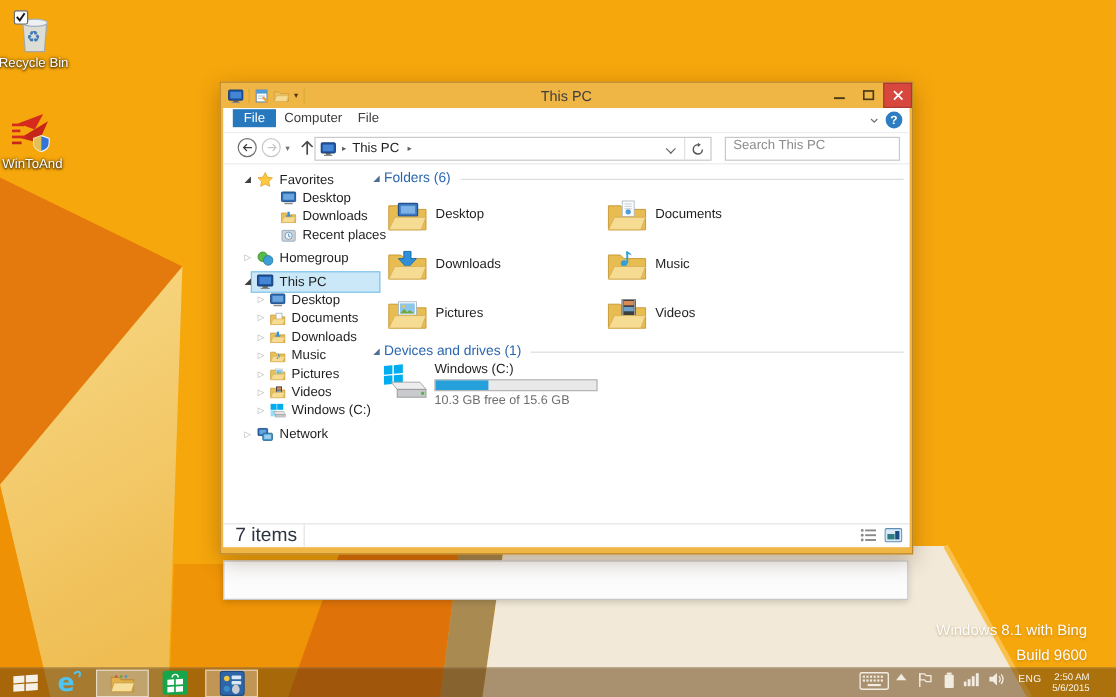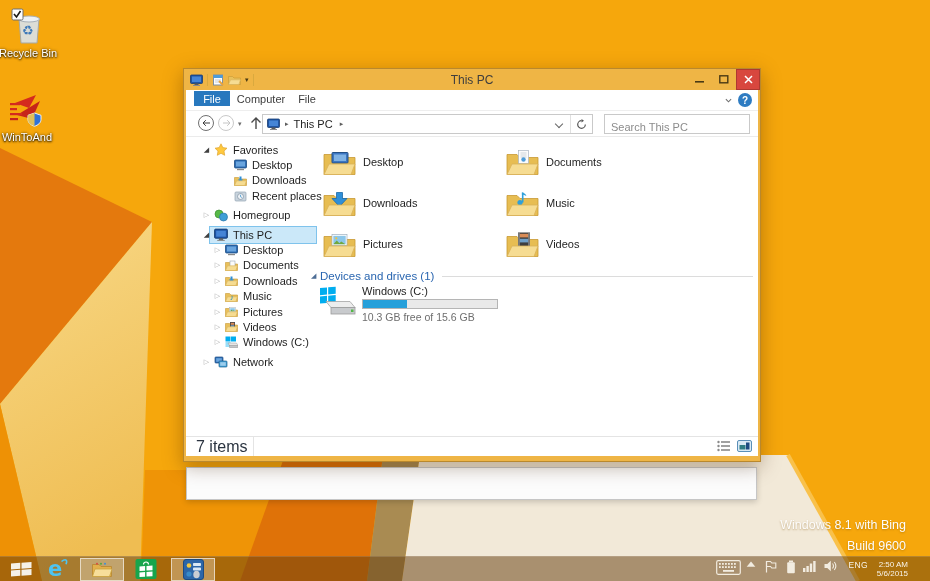--- a/index.html
+++ b/index.html
@@ -18,21 +18,21 @@
 .close{width:24px;background:#D8473E;border:1px solid #AE3931;color:#fff;display:flex;align-items:center;justify-content:center;font-size:10px;font-weight:bold}
 .winbody{position:absolute;left:2px;right:2px;top:21px;bottom:5px;background:#fff}
 .tabrow{position:relative;height:21px;border-bottom:1px solid #EEE}
 .tab-file{position:absolute;left:8px;top:1px;width:36px;height:15px;background:#2878BE;color:#fff;font-size:11px;display:flex;align-items:center;justify-content:center}
 .tab{position:absolute;top:1px;height:15px;font-size:11px;color:#3C3C3C;display:flex;align-items:center;justify-content:center}
 .rchev{position:absolute;right:26px;top:7px;width:7px;height:7px}
 .rhelp{position:absolute;right:6px;top:3px;width:14px;height:14px;border-radius:50%;background:#2E7CC2;color:#fff;font-size:10px;font-weight:bold;display:flex;align-items:center;justify-content:center}
 .navbar{position:relative;height:26px;border-bottom:1px solid #EBEBEB}
 .circ{position:absolute;width:16px;height:16px;border-radius:50%;top:4px;display:flex;align-items:center;justify-content:center;font-size:10px}
 .addr{position:absolute;left:76px;top:3px;width:331px;height:20px;border:1px solid #C9C9C9;display:flex;align-items:center;font-size:11px;color:#1E1E1E}
-.search{position:absolute;left:418px;top:3px;width:146px;height:20px;border:1px solid #C9C9C9;display:flex;align-items:flex-end}
+.search{position:absolute;left:418px;top:3px;width:146px;height:20px;border:1px solid #C9C9C9;display:flex;align-items:flex-start}
 .search input{border:none;outline:none;flex:1;font-size:11px;padding-left:6px;font-family:"Liberation Sans",sans-serif;color:#444;background:transparent}
 .search input::placeholder{color:#8C8C8C}
 .content{position:absolute;left:0;right:0;top:48px;bottom:20px;overflow:hidden}
 .sidebar{position:absolute;left:12px;top:0;width:131px;padding-top:4px}
 .trow{display:flex;align-items:center;height:15.4px;position:relative;font-size:11px;color:#1E1E1E;white-space:nowrap}
 .exp{width:9px;margin-left:4px;text-align:center;font-size:7px;color:#ABABAB;flex:none}
 .exp.open{color:#404040}
 .si{flex:none;margin-left:3px}
 .tl{margin-left:5px}
 .fc{padding-left:33px}
@@ -343,20 +343,25 @@
           <svg class="si" width="14" height="12" viewBox="0 0 14 12">
               <rect x="1" y="1" width="8" height="6" rx="0.8" fill="#2E6DB4" stroke="#1C4B82" stroke-width="0.7"></rect>
               <rect x="2.2" y="2.2" width="5.6" height="3.6" fill="#6AA5DE"></rect>
               <rect x="5" y="5" width="8" height="6" rx="0.8" fill="#3E9ED6" stroke="#21618C" stroke-width="0.7"></rect>
               <rect x="6.2" y="6.2" width="5.6" height="3.6" fill="#9CCDEC"></rect>
             </svg>
           <span class="tl">Network</span>
         </div>
       </div>
       <div class="main">
+        <div class="ghead" style="margin-top:5px">
+          <span class="garr">◢</span>
+          <span>Folders (6)</span>
+          <div class="gline"></div>
+        </div>
         <div class="tiles">
           <div class="tile" style="left:5px;top:8px">
             <svg class="fico" width="33" height="27" viewBox="0 0 33 27">
                 <use href="#fback"></use>
                 <rect x="9" y="3.5" width="16" height="10.5" rx="0.8" fill="#3C77C2" stroke="#235086"></rect>
                 <rect x="11" y="5.5" width="12" height="6.5" fill="#7FB2E4"></rect>
                 <use href="#ffront"></use>
               </svg>
             <span class="fl">Desktop</span>
           </div>

